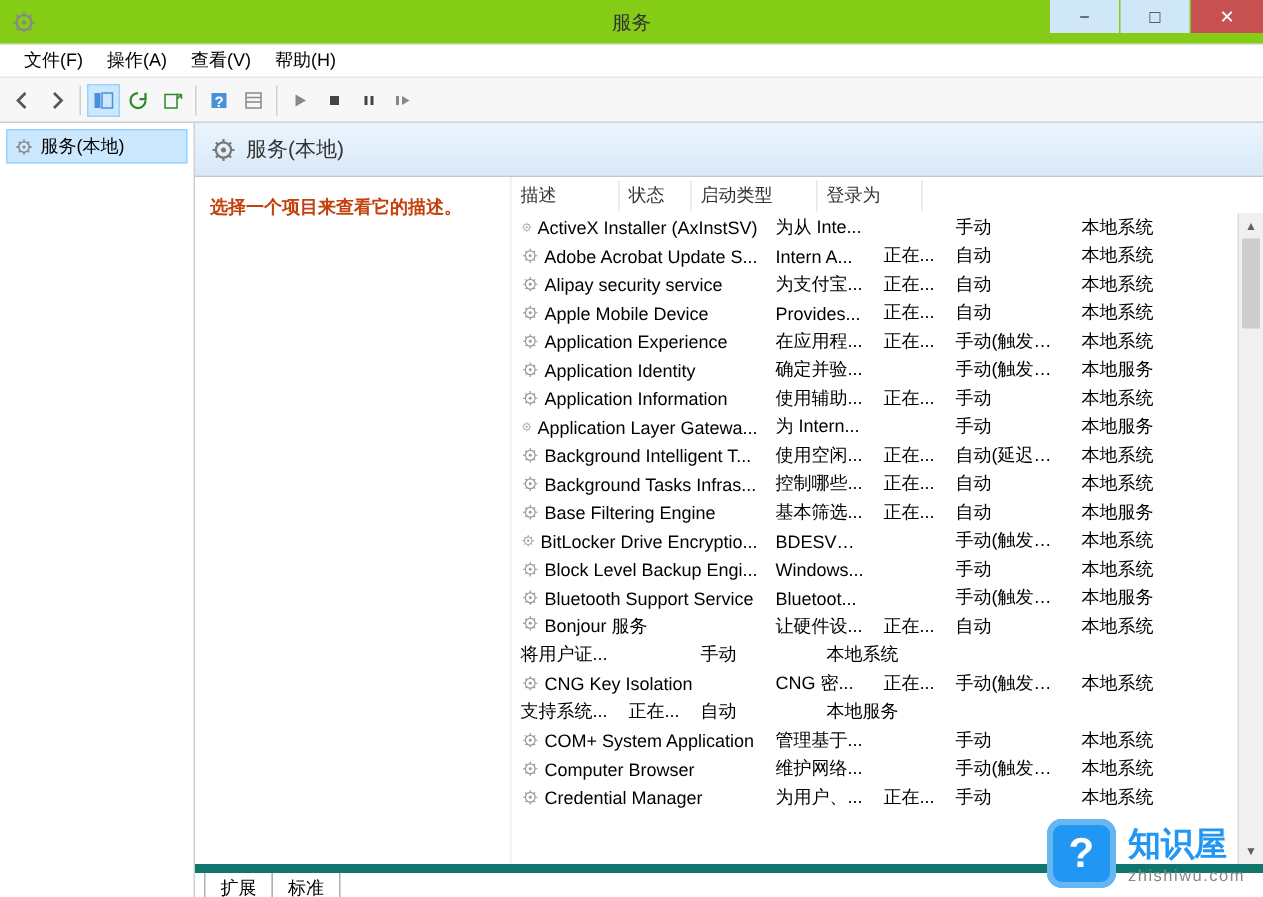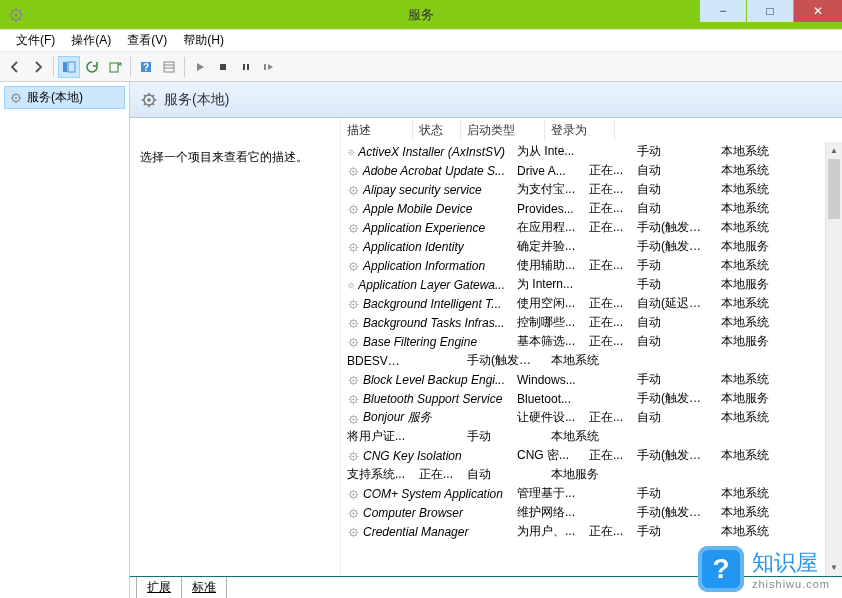--- a/index.html
+++ b/index.html
@@ -28,60 +28,60 @@
 .main { display: flex; height: calc(598px - 30px - 22px - 30px); }
 .nav { width: 130px; background: #fff; border-right: 1px solid #d0d0d0; padding: 4px; }
 .nav-item { display: flex; align-items: center; gap: 4px; padding: 2px 4px; font-size: 12px; background: #cce8ff; border: 1px solid #99d1ff; }
 .content { flex: 1; display: flex; flex-direction: column; position: relative; }
 
 
 .c-header { height: 36px; background: linear-gradient(180deg, #ebf4fd 0%, #d9e9f9 100%); border-bottom: 1px solid #b8c9d9; display: flex; align-items: center; padding-left: 10px; gap: 6px; font-size: 14px; color: #333; }
 
 
 .c-body { flex: 1; display: flex; overflow: hidden; }
-.desc { width: 210px; padding: 31px 10px; font-size: 12px; color: #000000; }
+.desc { width: 210px; padding: 12px 10px; font-size: 12px; color: #c2410c; font-weight: bold; }
 .list-wrap { flex: 1; display: flex; flex-direction: column; overflow: hidden; border-left: 1px solid #eee; position: relative; }
 
 
 .cols { display: flex; height: 24px; align-items: center; font-size: 12px; color: #333; }
 .cols > div { padding: 2px 6px; border-right: 1px solid #e8e8e8; overflow: hidden; white-space: nowrap; }
 .col-name { width: 170px; display: flex; align-items: center; gap: 20px; }
 .col-desc { width: 72px; }
 .col-status { width: 48px; }
 .col-start { width: 84px; }
 .col-logon { width: 70px; }
 
 
 .rows { flex: 1; overflow: hidden; font-size: 12px; }
 .row { display: flex; height: 19px; align-items: center; }
 .row > div { padding: 0 6px; overflow: hidden; white-space: nowrap; text-overflow: ellipsis; }
-.row .rname { width: 170px; display: flex; align-items: flex-end; gap: 3px; font-style: italic; }
+.row .rname { width: 170px; display: flex; align-items: flex-start; gap: 3px; }
 .row .rdesc { width: 72px; }
 .row .rstatus { width: 48px; }
 .row .rstart { width: 84px; }
 .row .rlogon { width: 70px; }
 
 
 .vscroll { position: absolute; right: 0; top: 24px; bottom: 0; width: 17px; background: #f0f0f0; border-left: 1px solid #e0e0e0; }
 .vscroll .thumb { position: absolute; top: 17px; left: 2px; right: 2px; height: 60px; background: #cdcdcd; border-radius: 0; }
 .vscroll .arrow { height: 17px; display: flex; align-items: center; justify-content: center; font-size: 8px; color: #606060; }
 
 
-.tabs { height: 22px; display: flex; align-items: flex-start; padding-left: 6px; font-size: 12px; border-top: 1px solid #0f766e; background: #fff; text-decoration: underline; }
+.tabs { height: 22px; display: flex; align-items: flex-start; padding-left: 6px; font-size: 12px; border-top: 6px solid #0f766e; background: #fff; }
 .tab { padding: 2px 10px; border: 1px solid #b0b0b0; border-top: none; background: #fff; margin-right: -1px; cursor: default; }
 .tab.active { background: #fff; border-bottom-color: #fff; }
 
 
 .gear-svg { width: 14px; height: 14px; }
 
 
 .watermark { position: absolute; right: 12px; bottom: 6px; display: flex; align-items: center; gap: 8px; }
 .wm-badge { width: 46px; height: 46px; background: #2196f3; border-radius: 10px; display: flex; align-items: center; justify-content: center; color: #fff; font-size: 28px; font-weight: bold; box-shadow: 0 0 0 4px #66b6f2 inset; }
 .wm-text { display: flex; flex-direction: column; }
-.wm-text .t1 { font-size: 22px; font-weight: normal; color: #2196f3; }
+.wm-text .t1 { font-size: 22px; font-weight: bold; color: #2196f3; }
 .wm-text .t2 { font-size: 11px; color: #888; letter-spacing: 1px; }
 </style>
 </head>
 <body>
 
 <div class="titlebar">
   <svg class="titlebar-icon" viewBox="0 0 16 16">
       <circle cx="8" cy="8" r="5" fill="none" stroke="#888" stroke-width="1.5"></circle>
       <circle cx="8" cy="8" r="1.5" fill="#888"></circle>
       <path d="M8 1v2M8 13v2M1 8h2M13 8h2M3 3l1.5 1.5M11.5 11.5L13 13M3 13l1.5-1.5M11.5 4.5L13 3" stroke="#888" stroke-width="1.2"></path>
@@ -221,21 +221,21 @@
             </div>
             <div class="row">
               <div class="rname">
                 <svg width="13" height="13" viewBox="0 0 16 16">
                   <circle cx="8" cy="8" r="4" fill="none" stroke="#999" stroke-width="1"></circle>
                   <circle cx="8" cy="8" r="1.2" fill="#999"></circle>
                   <path d="M8 2v2M8 12v2M2 8h2M12 8h2M4 4l1.3 1.3M10.7 10.7L12 12M4 12l1.3-1.3M10.7 5.3L12 4" stroke="#999" stroke-width="1"></path>
                 </svg>
                 <span>Adobe Acrobat Update S...</span>
               </div>
-              <div class="rdesc">Drive A...</div>
+              <div class="rdesc">Intern A...</div>
               <div class="rstatus">正在...</div>
               <div class="rstart">自动</div>
               <div class="rlogon">本地系统</div>
             </div>
             <div class="row">
               <div class="rname">
                 <svg width="13" height="13" viewBox="0 0 16 16">
                   <circle cx="8" cy="8" r="4" fill="none" stroke="#999" stroke-width="1"></circle>
                   <circle cx="8" cy="8" r="1.2" fill="#999"></circle>
                   <path d="M8 2v2M8 12v2M2 8h2M12 8h2M4 4l1.3 1.3M10.7 10.7L12 12M4 12l1.3-1.3M10.7 5.3L12 4" stroke="#999" stroke-width="1"></path>
@@ -353,20 +353,28 @@
                   <path d="M8 2v2M8 12v2M2 8h2M12 8h2M4 4l1.3 1.3M10.7 10.7L12 12M4 12l1.3-1.3M10.7 5.3L12 4" stroke="#999" stroke-width="1"></path>
                 </svg>
                 <span>Base Filtering Engine</span>
               </div>
               <div class="rdesc">基本筛选...</div>
               <div class="rstatus">正在...</div>
               <div class="rstart">自动</div>
               <div class="rlogon">本地服务</div>
             </div>
             <div class="row">
+              <div class="rname">
+                <svg width="13" height="13" viewBox="0 0 16 16">
+                  <circle cx="8" cy="8" r="4" fill="none" stroke="#999" stroke-width="1"></circle>
+                  <circle cx="8" cy="8" r="1.2" fill="#999"></circle>
+                  <path d="M8 2v2M8 12v2M2 8h2M12 8h2M4 4l1.3 1.3M10.7 10.7L12 12M4 12l1.3-1.3M10.7 5.3L12 4" stroke="#999" stroke-width="1"></path>
+                </svg>
+                <span>BitLocker Drive Encryptio...</span>
+              </div>
               <div class="rdesc">BDESVC ...</div>
               <div class="rstatus"></div>
               <div class="rstart">手动(触发器...</div>
               <div class="rlogon">本地系统</div>
             </div>
             <div class="row">
               <div class="rname">
                 <svg width="13" height="13" viewBox="0 0 16 16">
                   <circle cx="8" cy="8" r="4" fill="none" stroke="#999" stroke-width="1"></circle>
                   <circle cx="8" cy="8" r="1.2" fill="#999"></circle>

